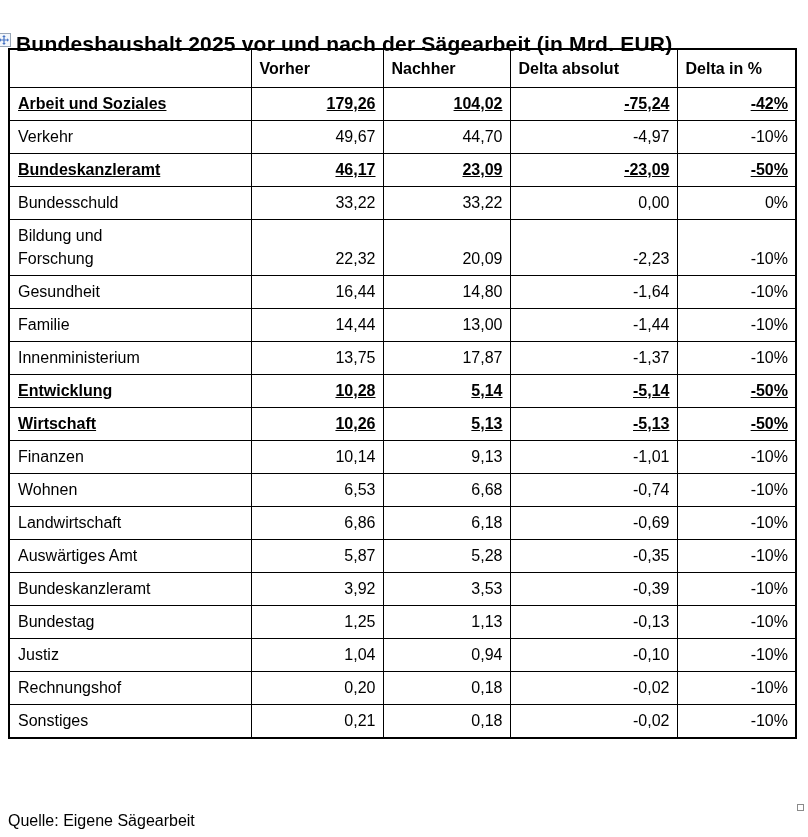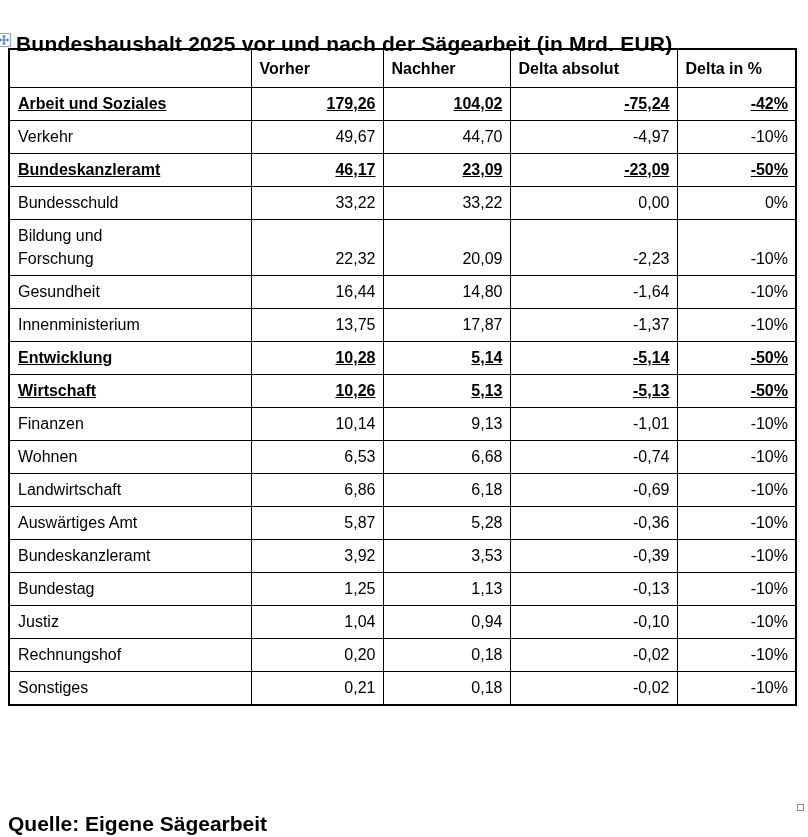--- a/index.html
+++ b/index.html
@@ -57,22 +57,22 @@
     padding: 4px 7px 5px 8px;
     line-height: 23px;
     font-weight: normal;
   }
   .budget-table td.name { text-align: left; white-space: pre-line; }
   .budget-table td.num  { text-align: right; }
   .budget-table tr.bold td { font-weight: bold; text-decoration: underline; }
   .source-note {
     position: absolute;
     left: 8px; top: 812px;
-    font-size: 21px;
-    font-weight: bold;
+    font-size: 16px;
+    font-weight: normal;
   }
   .resize-handle {
     position: absolute;
     left: 797px; top: 804px;
     width: 7px; height: 7px;
     background: #ffffff;
     border: 1px solid #8a8a8a;
     cursor: nwse-resize;
   }
 </style>
@@ -142,20 +142,27 @@
         <td class="num">-10%</td>
       </tr>
       <tr>
         <td class="name">Gesundheit</td>
         <td class="num">16,44</td>
         <td class="num">14,80</td>
         <td class="num">-1,64</td>
         <td class="num">-10%</td>
       </tr>
       <tr>
+        <td class="name">Familie</td>
+        <td class="num">14,44</td>
+        <td class="num">13,00</td>
+        <td class="num">-1,44</td>
+        <td class="num">-10%</td>
+      </tr>
+      <tr>
         <td class="name">Innenministerium</td>
         <td class="num">13,75</td>
         <td class="num">17,87</td>
         <td class="num">-1,37</td>
         <td class="num">-10%</td>
       </tr>
       <tr class="bold">
         <td class="name">Entwicklung</td>
         <td class="num">10,28</td>
         <td class="num">5,14</td>
@@ -187,21 +194,21 @@
         <td class="name">Landwirtschaft</td>
         <td class="num">6,86</td>
         <td class="num">6,18</td>
         <td class="num">-0,69</td>
         <td class="num">-10%</td>
       </tr>
       <tr>
         <td class="name">Auswärtiges Amt</td>
         <td class="num">5,87</td>
         <td class="num">5,28</td>
-        <td class="num">-0,36</td>
+        <td class="num">-0,35</td>
         <td class="num">-10%</td>
       </tr>
       <tr>
         <td class="name">Bundeskanzleramt</td>
         <td class="num">3,92</td>
         <td class="num">3,53</td>
         <td class="num">-0,39</td>
         <td class="num">-10%</td>
       </tr>
       <tr>

